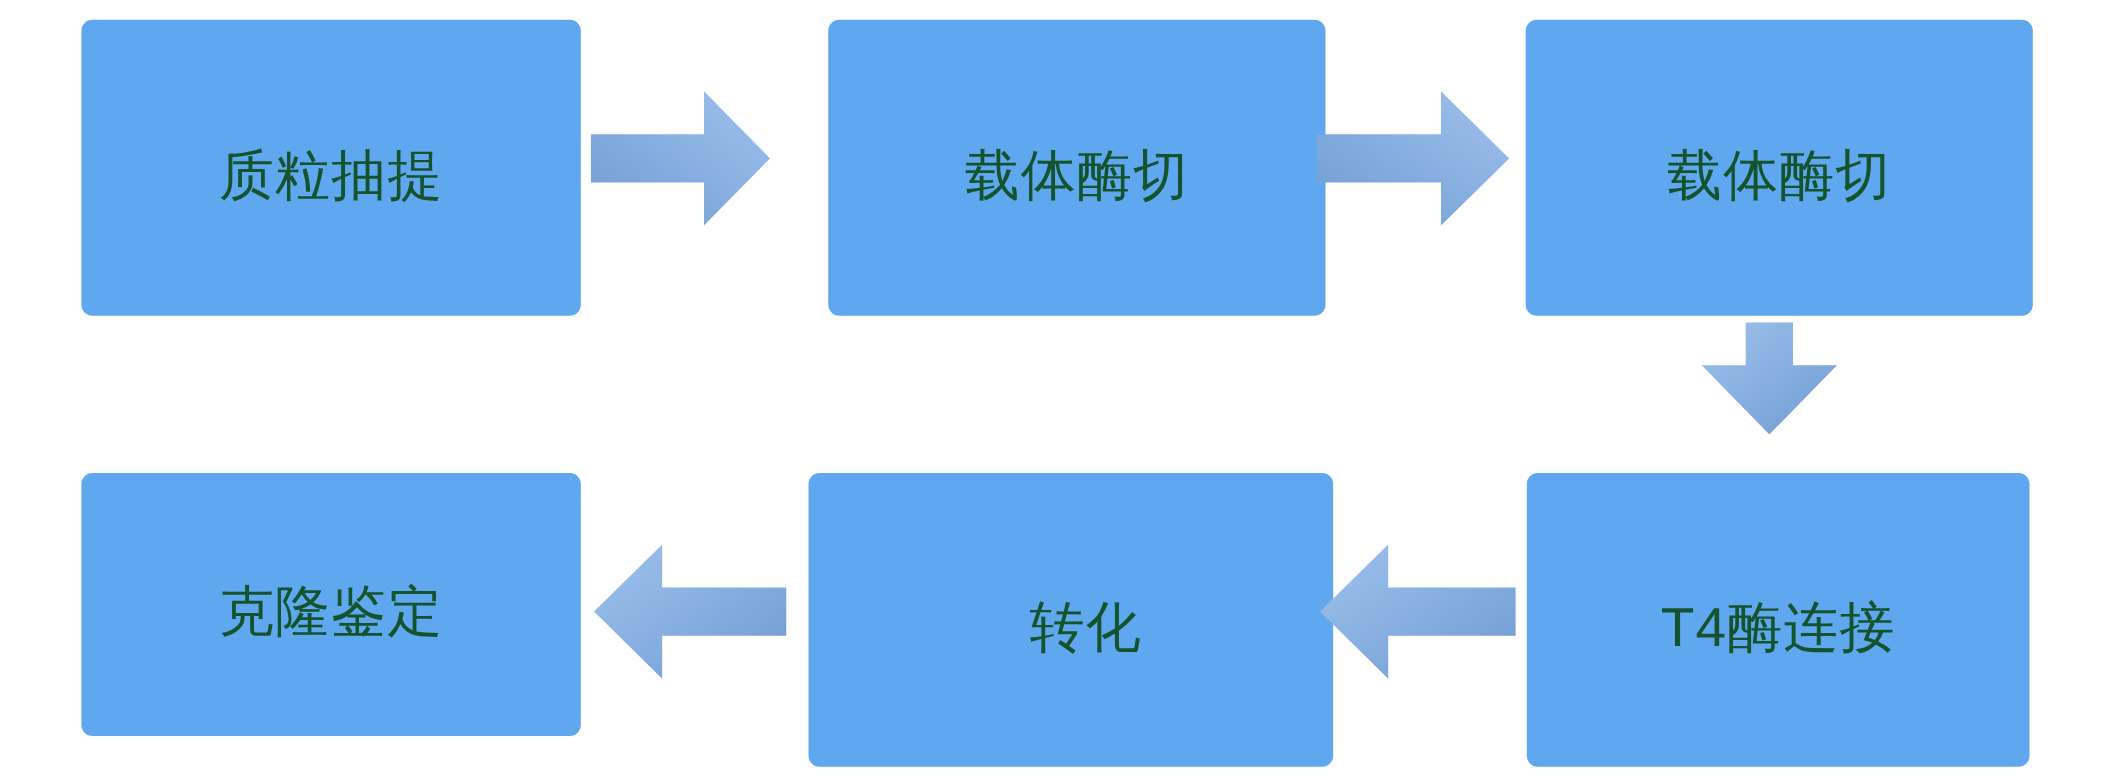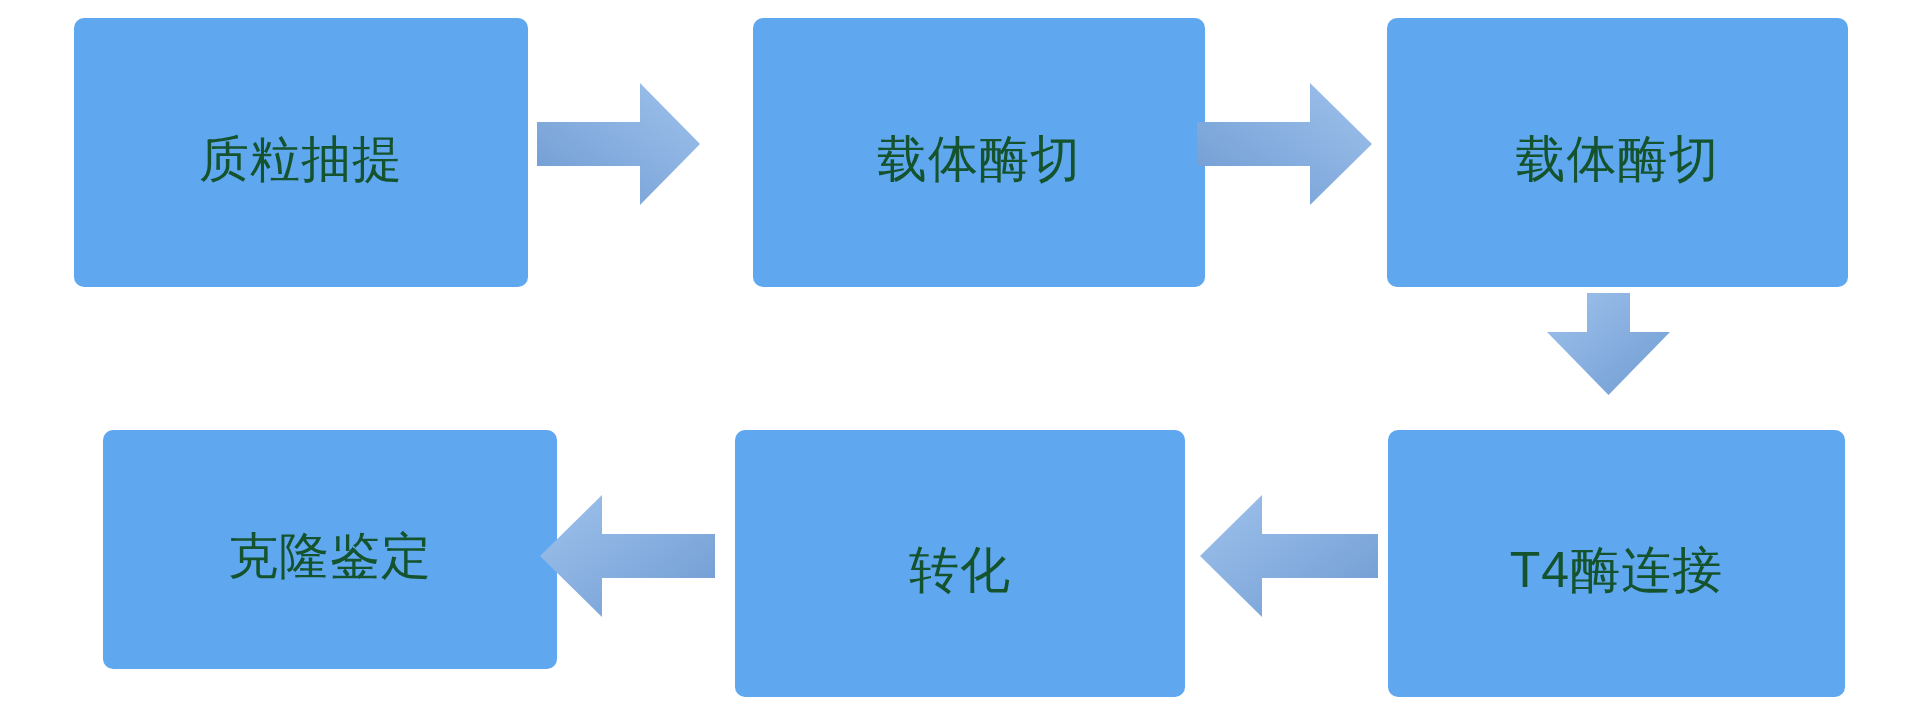--- a/index.html
+++ b/index.html
@@ -30,22 +30,22 @@
     letter-spacing: 1px;
     white-space: nowrap;
     transform: translateY(6px);
   }
   
   .n1 { left: 74px;   top: 18px;  width: 454px; height: 269px; }
   .n2 { left: 733px;  top: 18px;  width: 452px; height: 269px; margin-left: 20px; }
   .n3 { left: 1387px; top: 18px;  width: 461px; height: 269px; }
   
   .n4 { left: 1388px; top: 430px; width: 457px; height: 267px; }
-  .n5 { left: 735px;  top: 430px; width: 450px; height: 267px; }
-  .n6 { left: 74px;   top: 430px; width: 454px; height: 239px; margin-left: 29px; }
+  .n5 { left: 735px;  top: 430px; width: 450px; height: 267px; padding-left: 27px; }
+  .n6 { left: 74px;   top: 430px; width: 454px; height: 239px; }
   .arrow {
     position: absolute;
     display: block;
   }
   .a1 { left: 537px;  top: 83px;  }
   .a2 { left: 1197px; top: 83px;  }
   .a3 { left: 1547px; top: 293px; }
   .a4 { left: 1200px; top: 495px; }
   .a5 { left: 540px;  top: 495px; }
   .defs-holder { position: absolute; width: 0; height: 0; }

